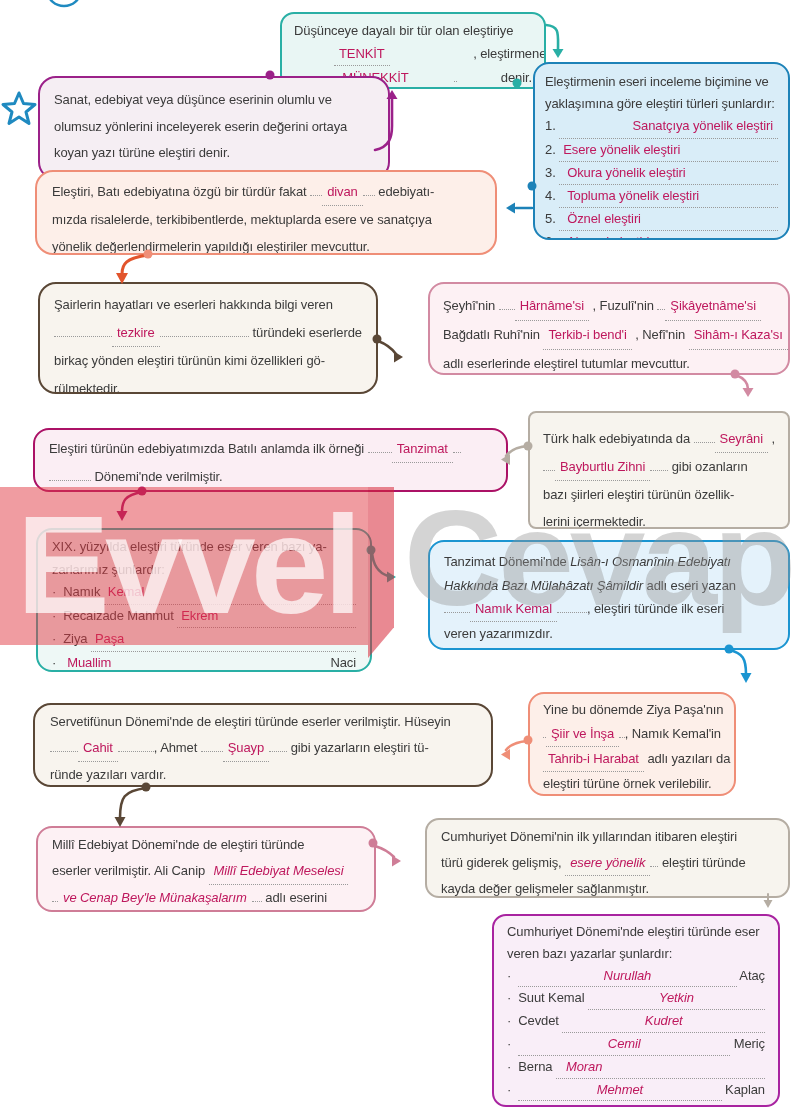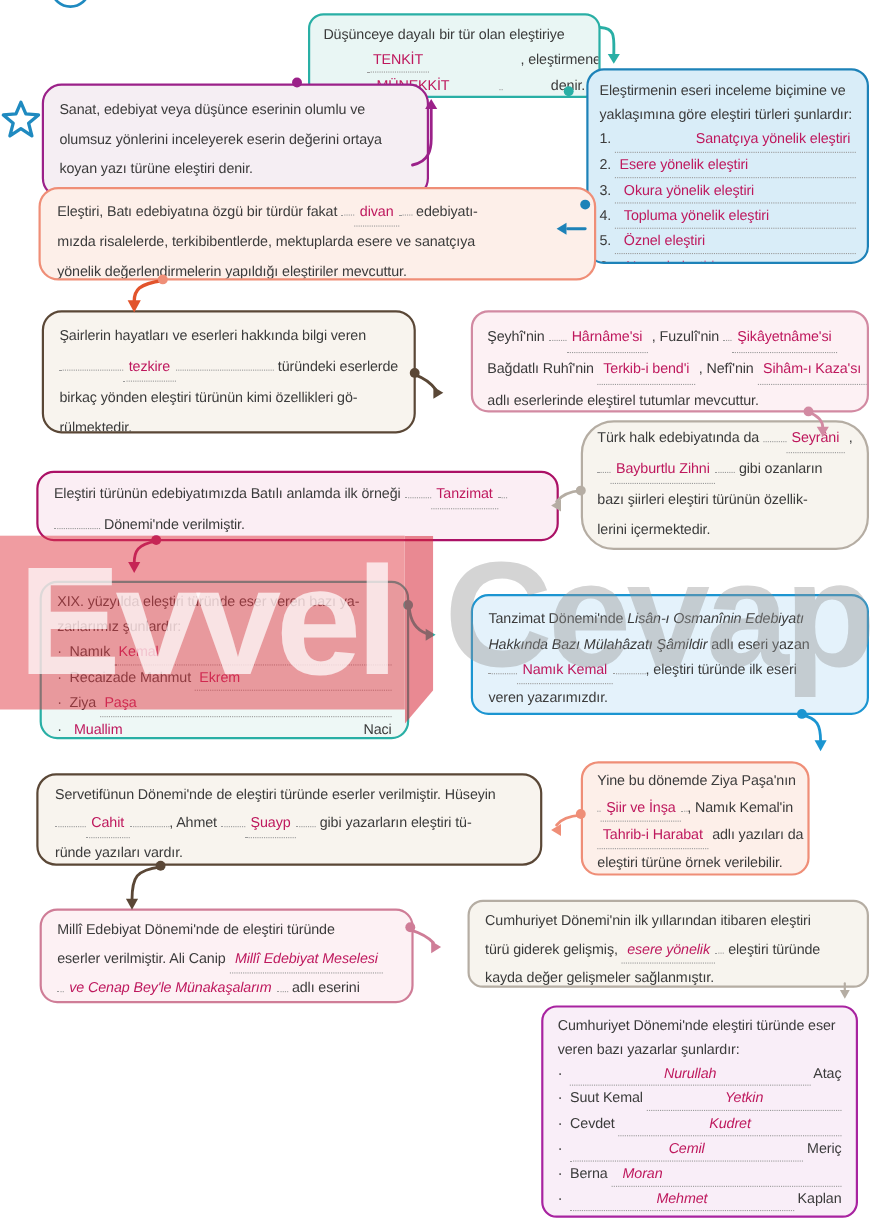--- a/index.html
+++ b/index.html
@@ -15,27 +15,27 @@
   .ln .it{font-style:italic;}
   .ln .grow{flex:1 1 auto !important;min-width:0;}
   .ln .ctr{text-align:center;}
   
   #bx-tenkit  {left:280px;top:12px; width:266px;height:77px; border-color:#29afa5;background:#e9f6f4;border-radius:14px;padding:5px 12px;}
   #bx-tenkit .ln{line-height:23px;gap:40px;}
   #bx-tanim   {left:38px; top:76px; width:352px;height:104px; border-color:#9b2189;background:#f5eef3;border-radius:18px;padding:9px 14px;}
   #bx-tanim .ln{line-height:26.5px;}
   #bx-turler  {left:533px;top:62px; width:257px;height:178px;border-color:#1d82b8;background:#d9edf8;border-radius:16px;padding:7px 10px;}
   #bx-turler .ln{line-height:22.2px;}
-  #bx-divan   {left:35px; top:170px;width:507px;height:85px; border-color:#ef8e77;background:#fdefe9;border-radius:18px;padding:6px 15px;}
+  #bx-divan   {left:35px; top:170px;width:462px;height:85px; border-color:#ef8e77;background:#fdefe9;border-radius:18px;padding:6px 15px;}
   #bx-divan .ln{line-height:27px;}
   #bx-tezkire {left:38px; top:282px;width:340px;height:112px;border-color:#5a4736;background:#f8f4ee;border-radius:18px;padding:7px 14px;}
   #bx-tezkire .ln{line-height:27.5px;}
   #bx-seyhi   {left:428px;top:282px;width:362px;height:93px; border-color:#d28aa2;background:#fdf1f4;border-radius:16px;padding:8px 13px;}
   #bx-seyhi .ln{line-height:28px;}
-  #bx-halk    {left:528px;top:382px;width:262px;height:118px;border-color:#b5ada3;background:#f7f4ee;border-radius:30px;padding:0 13px;}
+  #bx-halk    {left:528px;top:411px;width:262px;height:118px;border-color:#b5ada3;background:#f7f4ee;border-radius:8px;padding:12px 13px;}
   #bx-halk .ln{line-height:27px;}
   #bx-ilk     {left:33px; top:428px;width:475px;height:64px; border-color:#ab1166;background:#fbeef4;border-radius:16px;padding:5px 14px;}
   #bx-ilk .ln{line-height:27px;}
   #bx-xix     {left:36px; top:528px;width:336px;height:144px;border-color:#29afa5;background:#eef8f6;border-radius:16px;padding:6px 14px;}
   #bx-xix .ln{line-height:22.5px;}
   #bx-namik   {left:428px;top:540px;width:362px;height:110px;border-color:#1b95d1;background:#e4f2fb;border-radius:16px;padding:8px 14px;}
   #bx-namik .ln{line-height:23.5px;}
   #bx-siir    {left:528px;top:692px;width:208px;height:104px;border-color:#ef8e77;background:#fdefe9;border-radius:16px;padding:4px 13px;}
   #bx-siir .ln{line-height:24px;}
   #bx-servet  {left:33px; top:703px;width:460px;height:84px; border-color:#5a4736;background:#f8f4ee;border-radius:18px;padding:4px 15px;}

